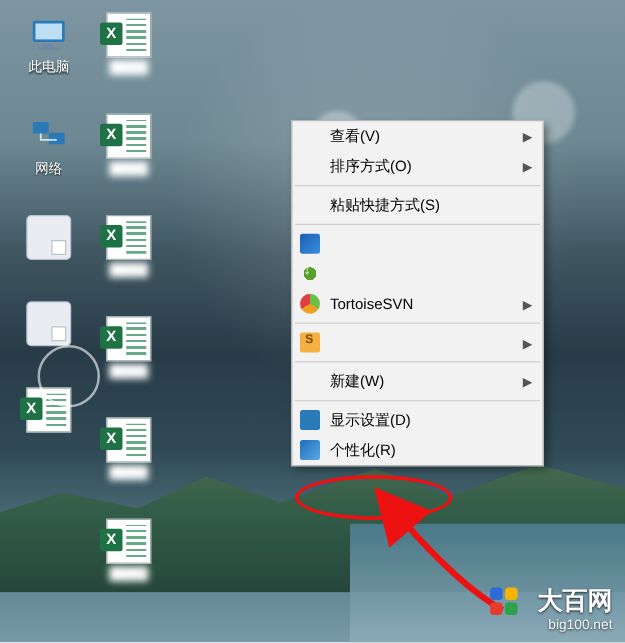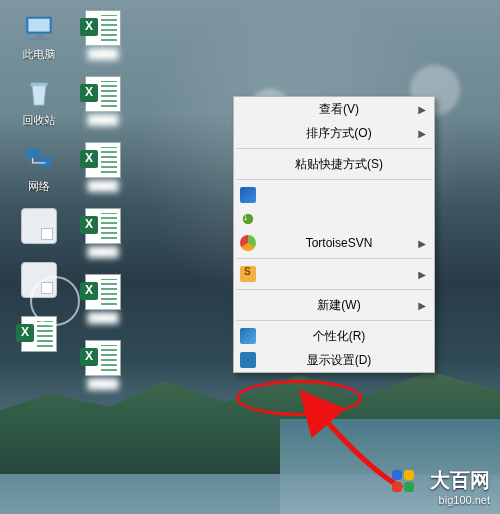--- a/index.html
+++ b/index.html
@@ -23,21 +23,21 @@
     clip-path:polygon(0 60%, 10% 50%, 22% 58%, 33% 42%, 45% 55%, 60% 38%, 72% 52%, 86% 36%, 100% 48%, 100% 100%, 0 100%);
     opacity:.85;
   }
   .lake{
     position:absolute;bottom:0;left:280px;right:0;height:95px;
     background:linear-gradient(180deg,#4c7c8e 0%, #8eacb9 100%);
     opacity:.9;
   }
 
   
-  .col{position:absolute;top:10px;display:flex;flex-direction:column;gap:16px;align-items:center;width:58px;}
+  .col{position:absolute;top:10px;display:flex;flex-direction:column;gap:31px;align-items:center;width:58px;}
   .col.c1{left:10px;}
   .col.c2{left:74px;}
   .ditem{display:flex;flex-direction:column;align-items:center;width:56px;cursor:default;}
   .ditem .ic{width:36px;height:36px;display:flex;align-items:center;justify-content:center;}
   .ditem .lbl{color:#fff;font-size:11px;text-align:center;line-height:12px;margin-top:2px;text-shadow:0 1px 2px rgba(0,0,0,.9);white-space:nowrap;overflow:hidden;max-width:56px;}
   .excel-ic{
     width:34px;height:34px;background:#fff;border:1px solid #9aa;position:relative;
   }
   .excel-ic::before{content:"";position:absolute;left:-6px;top:7px;width:18px;height:18px;background:#1f7246;border-radius:2px;}
   .excel-ic::after{content:"X";position:absolute;left:-3px;top:8px;width:12px;color:#fff;font-size:12px;font-weight:bold;text-align:center;}
@@ -49,21 +49,21 @@
 
   
   .acc-circ{position:absolute;left:30px;top:276px;width:46px;height:46px;border:2px solid rgba(255,255,255,.6);border-radius:50%;}
 
   
   .ctxmenu{
     position:absolute;left:233px;top:96px;width:200px;
     background:#f2f2f2;border:1px solid #b7b7b7;box-shadow:3px 3px 6px rgba(0,0,0,.35);
     font-size:12px;color:#000;
   }
-  .ctxmenu .mi{display:flex;align-items:center;height:24px;padding:0 20px 0 30px;position:relative;justify-content:center;}
+  .ctxmenu .mi{display:flex;align-items:center;height:24px;padding:0 20px 0 30px;position:relative;}
   .ctxmenu .sep{height:0;border-top:1px solid #d0d0d0;margin:3px 2px;}
   .ctxmenu .arrow{position:absolute;right:8px;top:7px;font-size:10px;color:#555;}
   .ctxmenu .mi .mic{position:absolute;left:6px;top:4px;width:16px;height:16px;}
   .mic.intel{background:linear-gradient(135deg,#1b5fb4,#3a8dde);border-radius:2px;}
   .mic.svnco{background:radial-gradient(circle,#5aa02c 45%,transparent 46%);} 
   .mic.svnco::after{content:"↓";color:#fff;font-size:11px;position:absolute;left:3px;top:-1px;}
   .mic.tort{background:conic-gradient(#6bbf47 0 120deg,#f0a020 120deg 240deg,#e04040 240deg 360deg);border-radius:50%;}
   .mic.share{background:#f5b042;border-radius:2px;position:relative;}
   .mic.share::after{content:"S";color:#7a4a00;font-size:10px;font-weight:bold;position:absolute;left:4px;top:0;}
   .mic.disp{background:#2a7ab8;border-radius:2px;}
@@ -97,29 +97,20 @@
         <svg viewBox="0 0 48 48">
             <rect x="6" y="8" width="36" height="24" rx="2" fill="#2a7ab8"></rect>
             <rect x="9" y="11" width="30" height="18" fill="#bcdff5"></rect>
             <rect x="18" y="34" width="12" height="4" fill="#6d88a0"></rect>
             <rect x="12" y="38" width="24" height="3" fill="#6d88a0"></rect>
           </svg>
       </div>
       <div class="lbl">此电脑</div>
     </div>
     <div class="ditem">
-      <div class="ic bin-ic">
-        <svg viewBox="0 0 48 48">
-            <path d="M14 12h20l-3 28H17z" fill="#cfe4ef" stroke="#7fa9c4" stroke-width="1.5"></path>
-            <rect x="12" y="8" width="24" height="5" rx="2" fill="#9cc2d8"></rect>
-          </svg>
-      </div>
-      <div class="lbl">回收站</div>
-    </div>
-    <div class="ditem">
       <div class="ic net-ic">
         <svg viewBox="0 0 48 48">
             <rect x="6" y="8" width="18" height="13" rx="1.5" fill="#2a7ab8"></rect>
             <rect x="24" y="20" width="18" height="13" rx="1.5" fill="#2a7ab8"></rect>
             <path d="M15 21v7h18" stroke="#cfe4ef" stroke-width="2" fill="none"></path>
           </svg>
       </div>
       <div class="lbl">网络</div>
     </div>
     <div class="ditem">
@@ -227,26 +218,26 @@
         <span class="mic share"></span>
         <span class="arrow">▶</span>
       </div>
     <div class="sep"></div>
     <div class="mi">
         <span>新建(W)</span>
         <span class="arrow">▶</span>
       </div>
     <div class="sep"></div>
     <div class="mi">
+        <span class="mic disp"></span>
+        <span>显示设置(D)</span>
+      </div>
+    <div class="mi">
         <span class="mic pers"></span>
         <span>个性化(R)</span>
-      </div>
-    <div class="mi">
-        <span class="mic disp"></span>
-        <span>显示设置(D)</span>
       </div>
   </div>
 
   <div class="anno-ellipse"></div>
   <div class="anno-arrow">
     <svg viewBox="0 0 110 90">
       <defs>
           <marker id="ah" markerWidth="9" markerHeight="9" refX="2" refY="4.5" orient="auto">
             <path d="M0,0 L9,4.5 L0,9 z" fill="#e11"></path>
           </marker>

